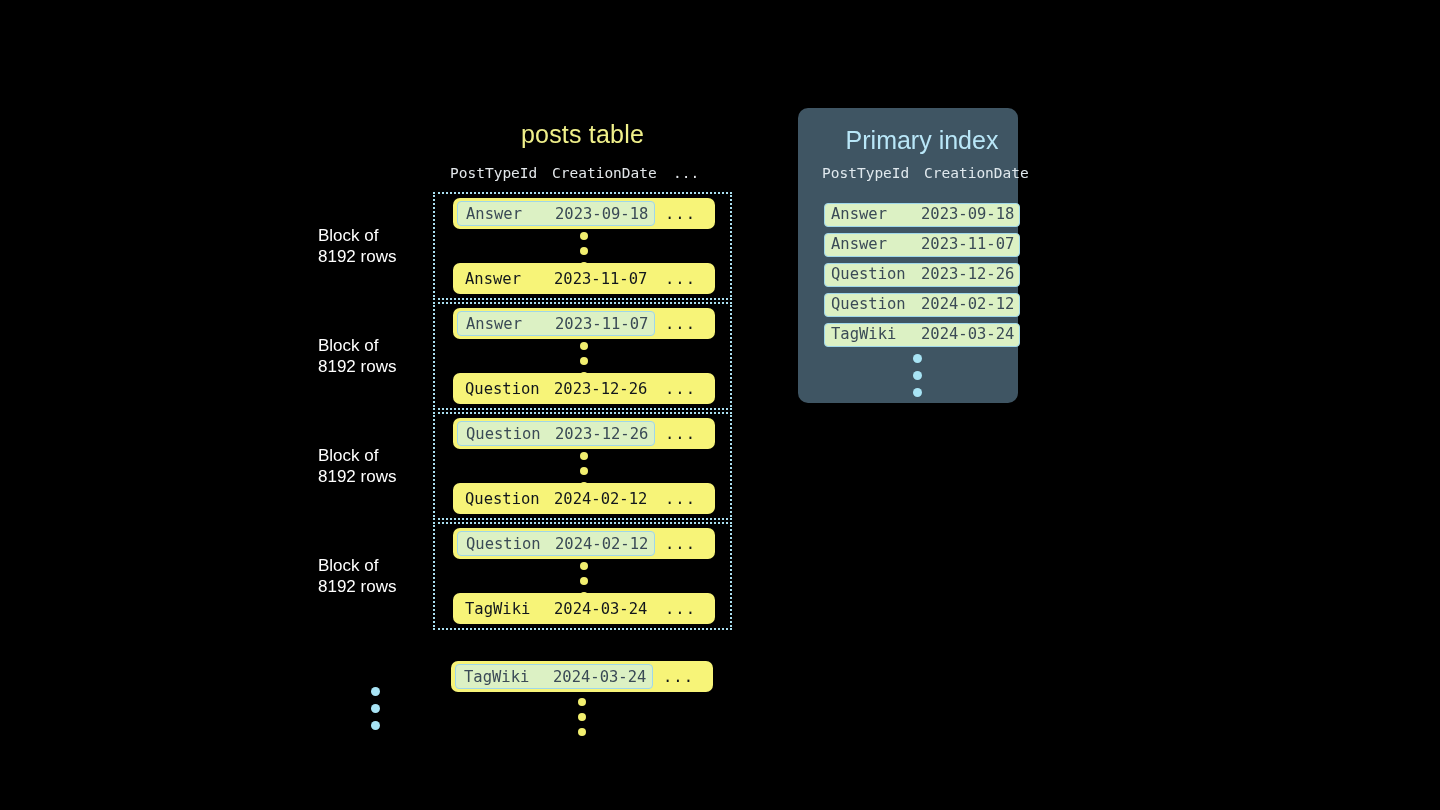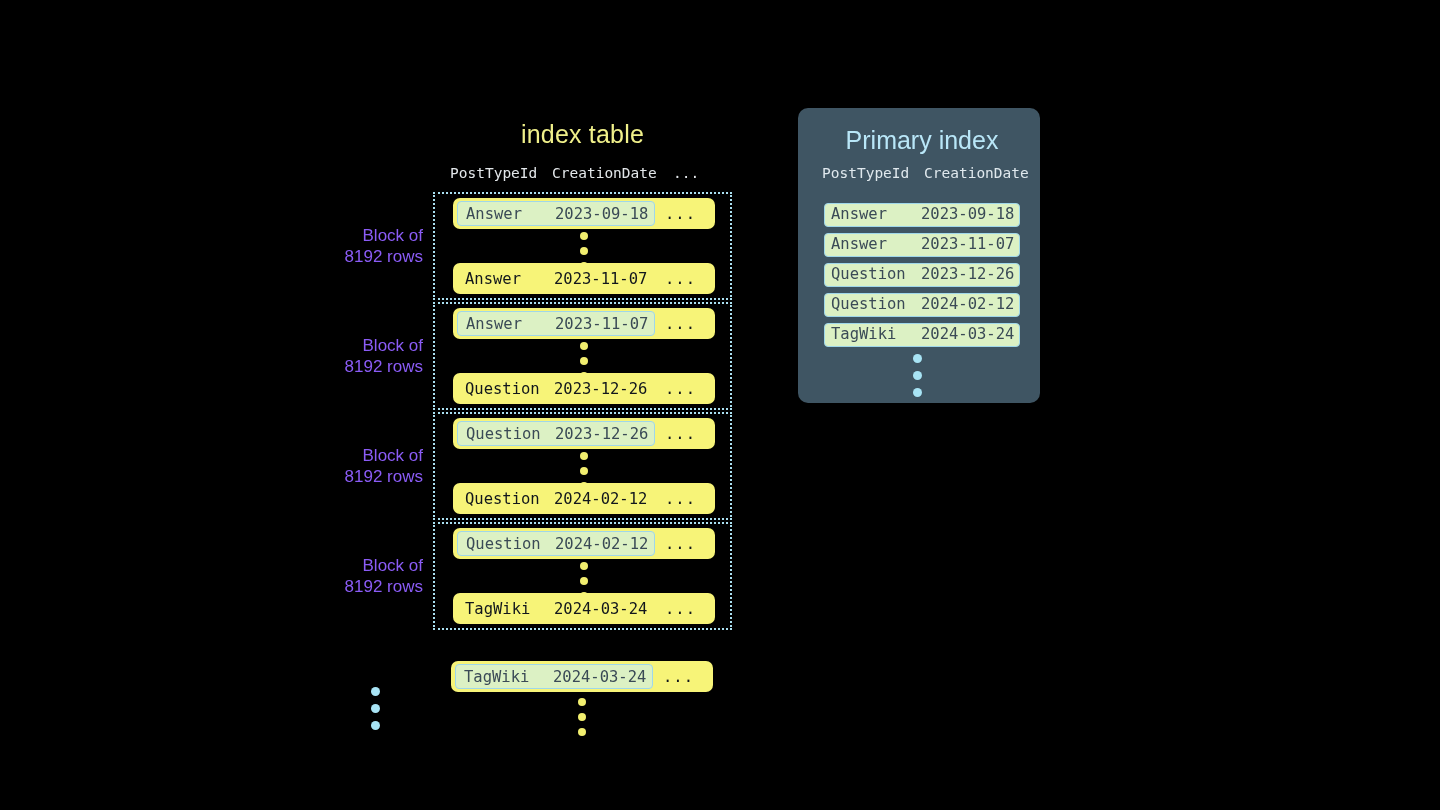--- a/index.html
+++ b/index.html
@@ -34,22 +34,22 @@
     padding:6px 0 6px 0;
     margin-bottom:2px;
     height:108px;
   }
   .block-label{
     position:absolute;
     left:-117px;
     top:50%;
     transform:translateY(-50%);
     width:105px;
-    text-align:right;
-    color:#8b5cf6;
+    text-align:left;
+    color:#ffffff;
     font-size:17px;
     line-height:21px;
   }
 
   
   .row{
     position:absolute;
     left:18px;
     width:262px;
     height:31px;
@@ -146,21 +146,21 @@
     width:9px; height:9px;
     border-radius:50%;
     background:#a8e4f5;
     margin-bottom:8px;
   }
 
   
   .index-panel{
     position:absolute;
     left:798px; top:108px;
-    width:242px; height:295px;
+    width:220px; height:295px;
     background:#3f5563;
     border-radius:10px;
   }
   .index-title{
     position:absolute; left:0; top:18px; width:248px;
     text-align:center;
     font-size:25px; color:#b9e7f8;
   }
   .index-colheads{
     position:absolute; left:0; top:57px; width:248px; height:22px;
@@ -195,21 +195,21 @@
     border-radius:50%;
     background:#a8e4f5;
     margin-bottom:8px;
   }
 </style>
 </head>
 <body>
 
 <div class="stage">
 
-  <div class="posts-title">index table</div>
+  <div class="posts-title">posts table</div>
 
   <div class="posts-colheads">
     <span class="ch-type">PostTypeId</span>
     <span class="ch-date">CreationDate</span>
   </div>
   <div class="posts-colheads" style="top:165px;">
     <span style="position:absolute;left:240px;top:0;">...</span>
   </div>
 
   <div class="blocks">

